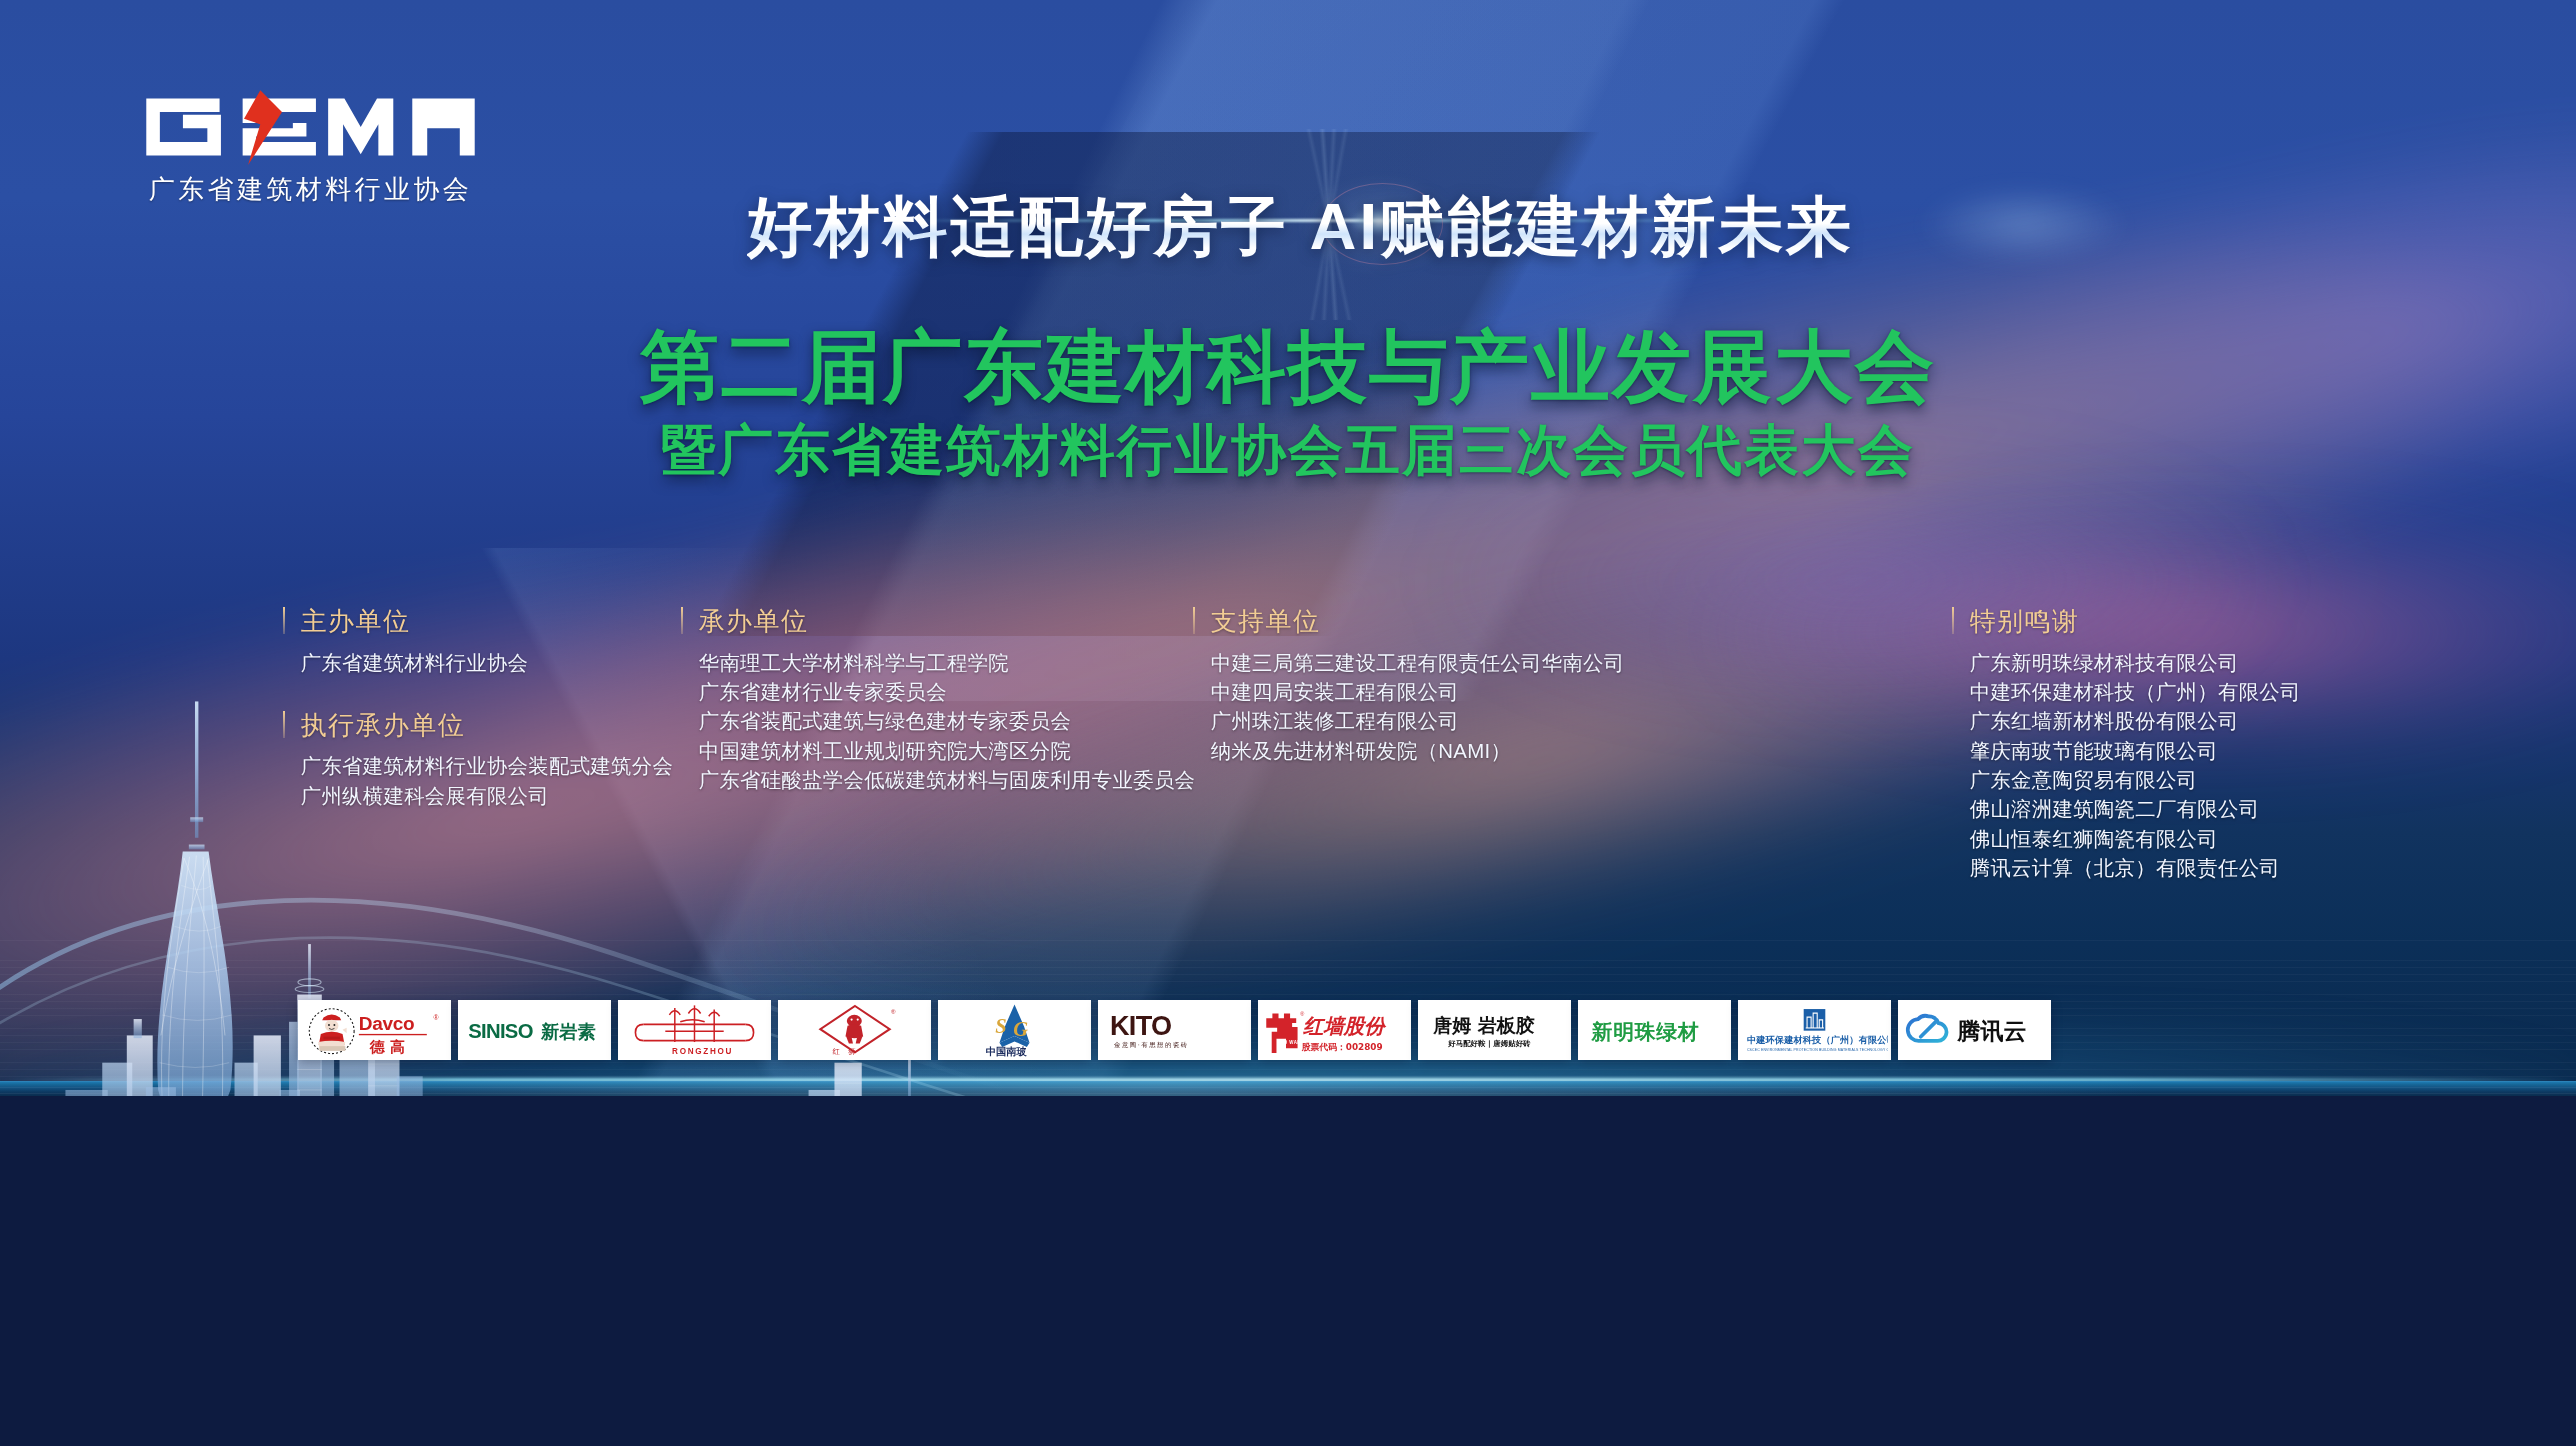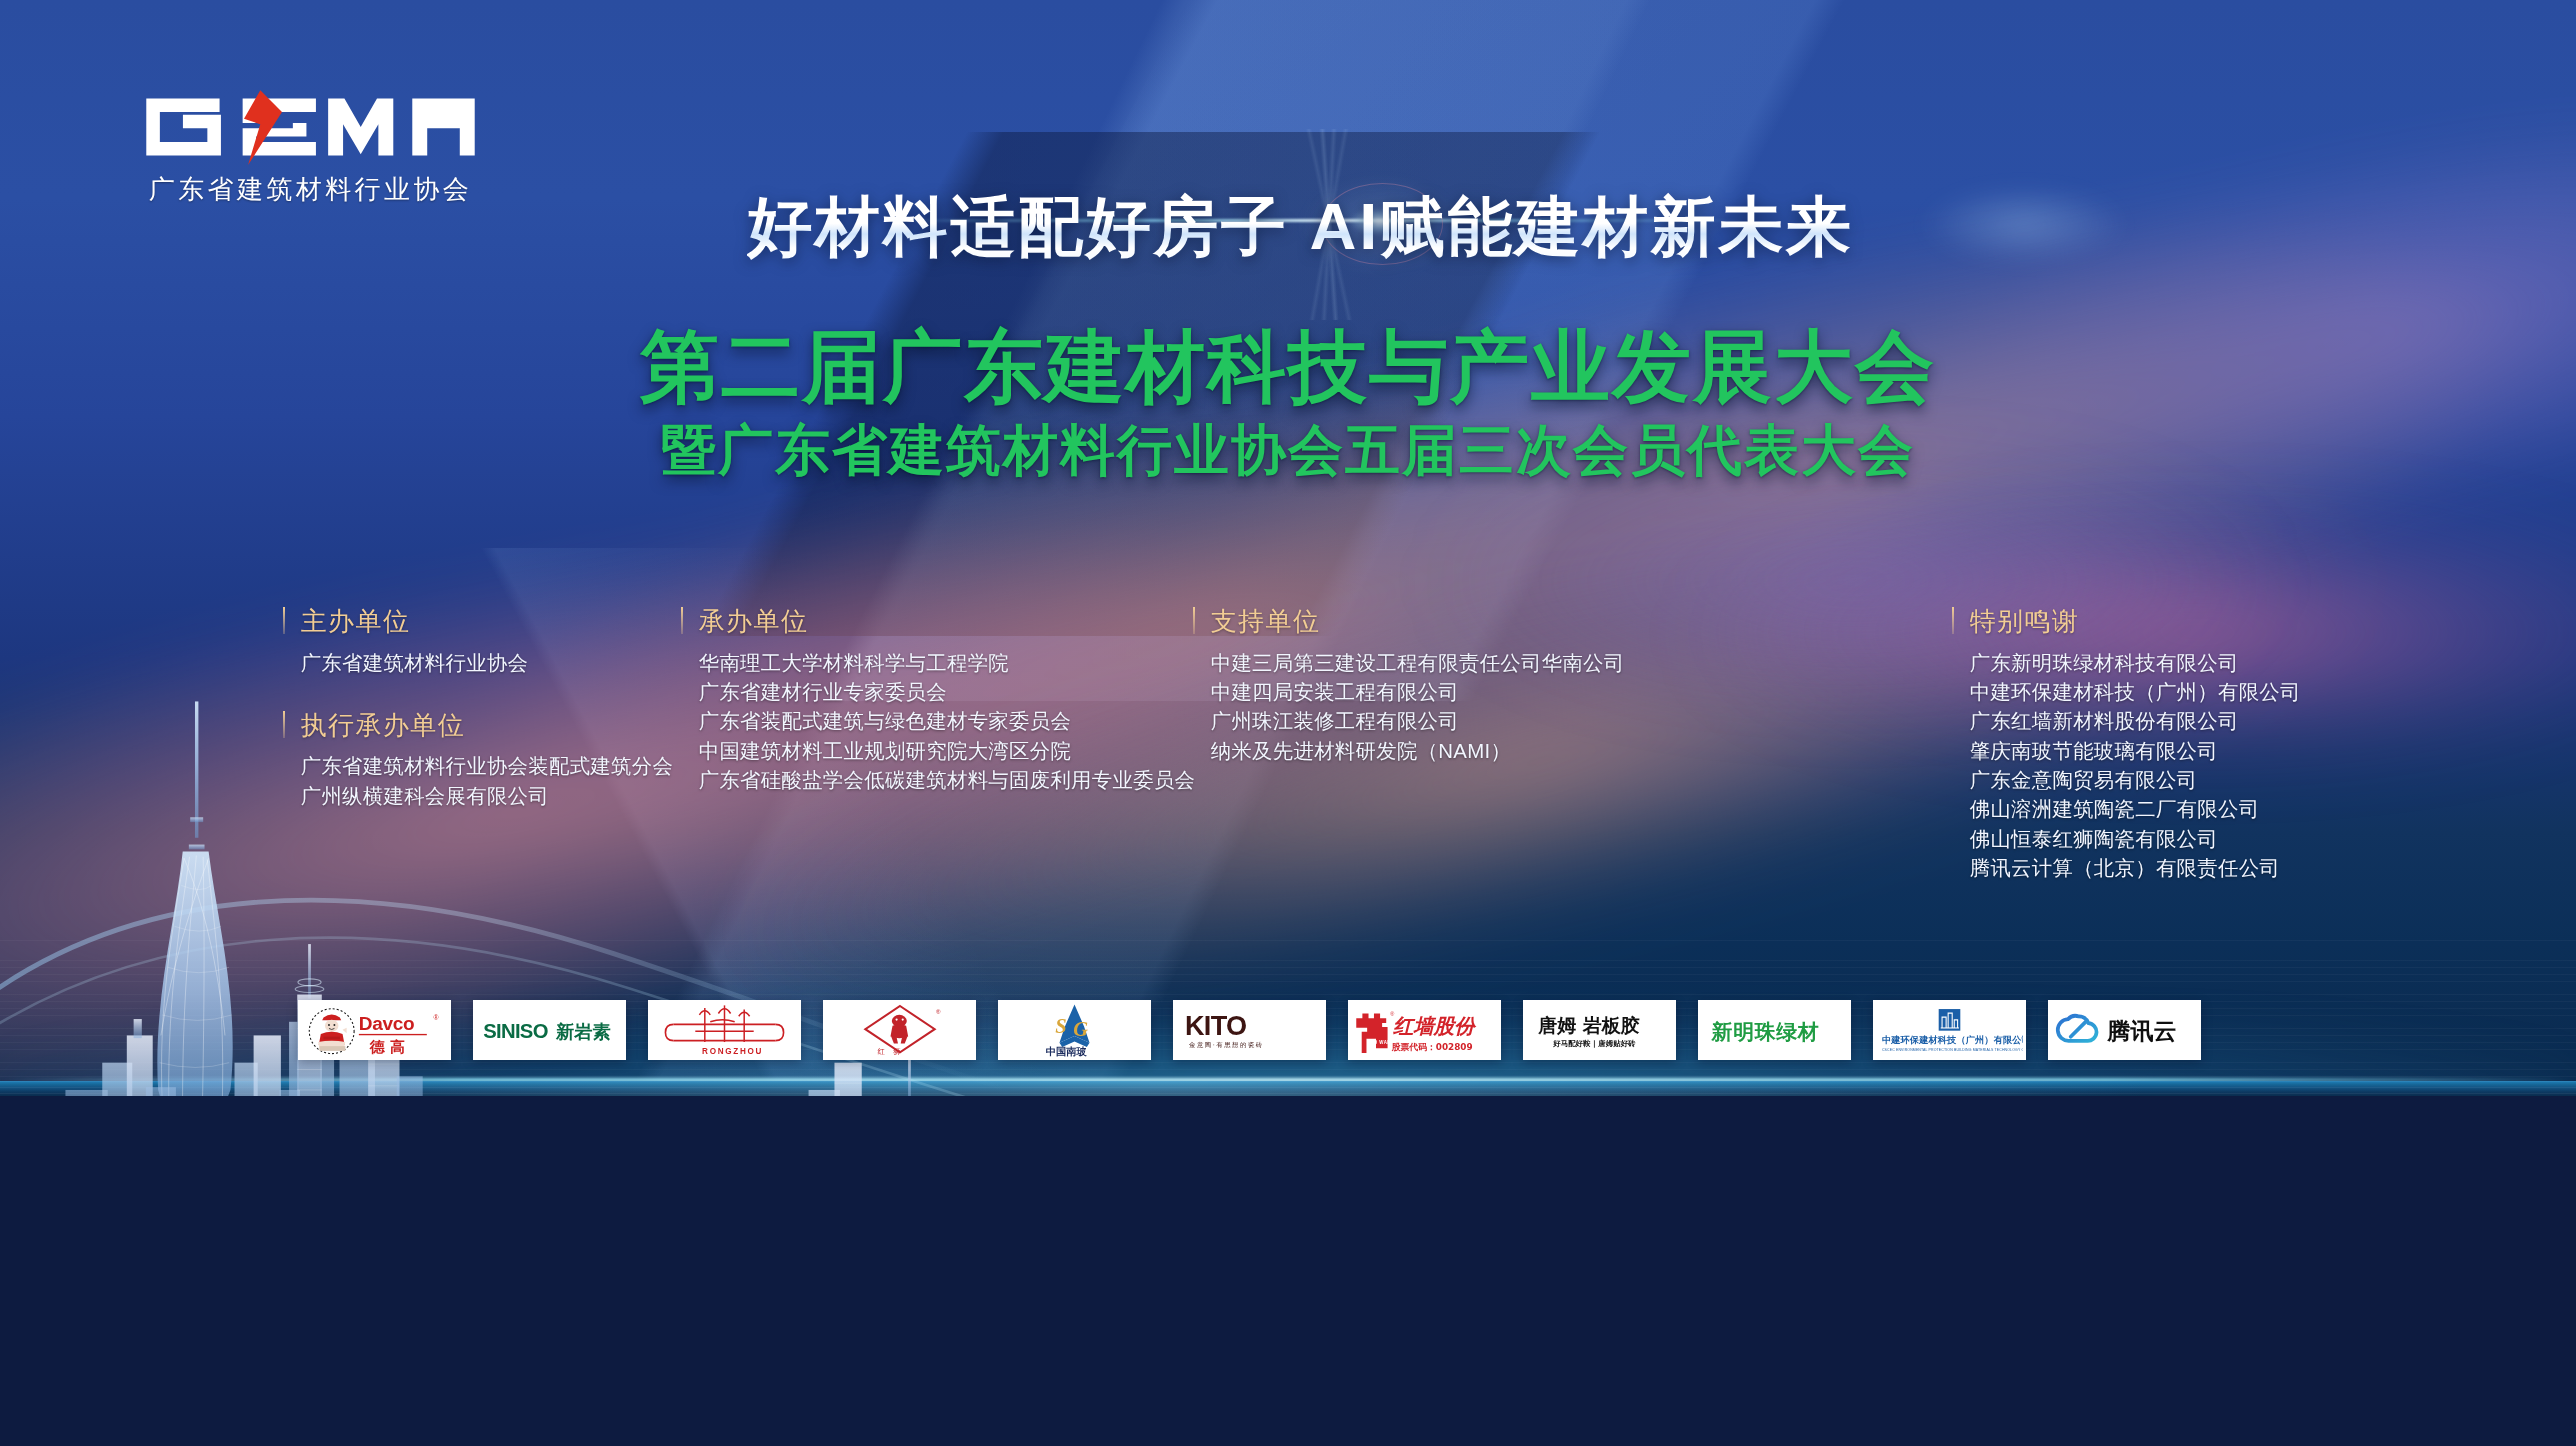--- a/index.html
+++ b/index.html
@@ -193,21 +193,21 @@
   .blk-items{ padding-left:17.7px; }
   .blk-items div{
     color:#f2f6ff; font-size:20.4px; line-height:1.44;
     letter-spacing:0.3px; white-space:nowrap;
     text-shadow:0 1.4px 2.7px rgba(0,0,0,.45);
   }
 
   
   .sponsors{
     position:absolute; left:298px; top:1000px;
-    display:flex; gap:22px; align-items:stretch;
+    display:flex; gap:7px; align-items:stretch;
   }
   .sp{
     width:153px; height:60px; background:#ffffff;
     display:flex; align-items:center; justify-content:center;
     box-shadow:0 2.7px 9.5px rgba(4,14,40,.35);
     overflow:hidden;
   }
   .sp svg{ display:block; }
 
   

